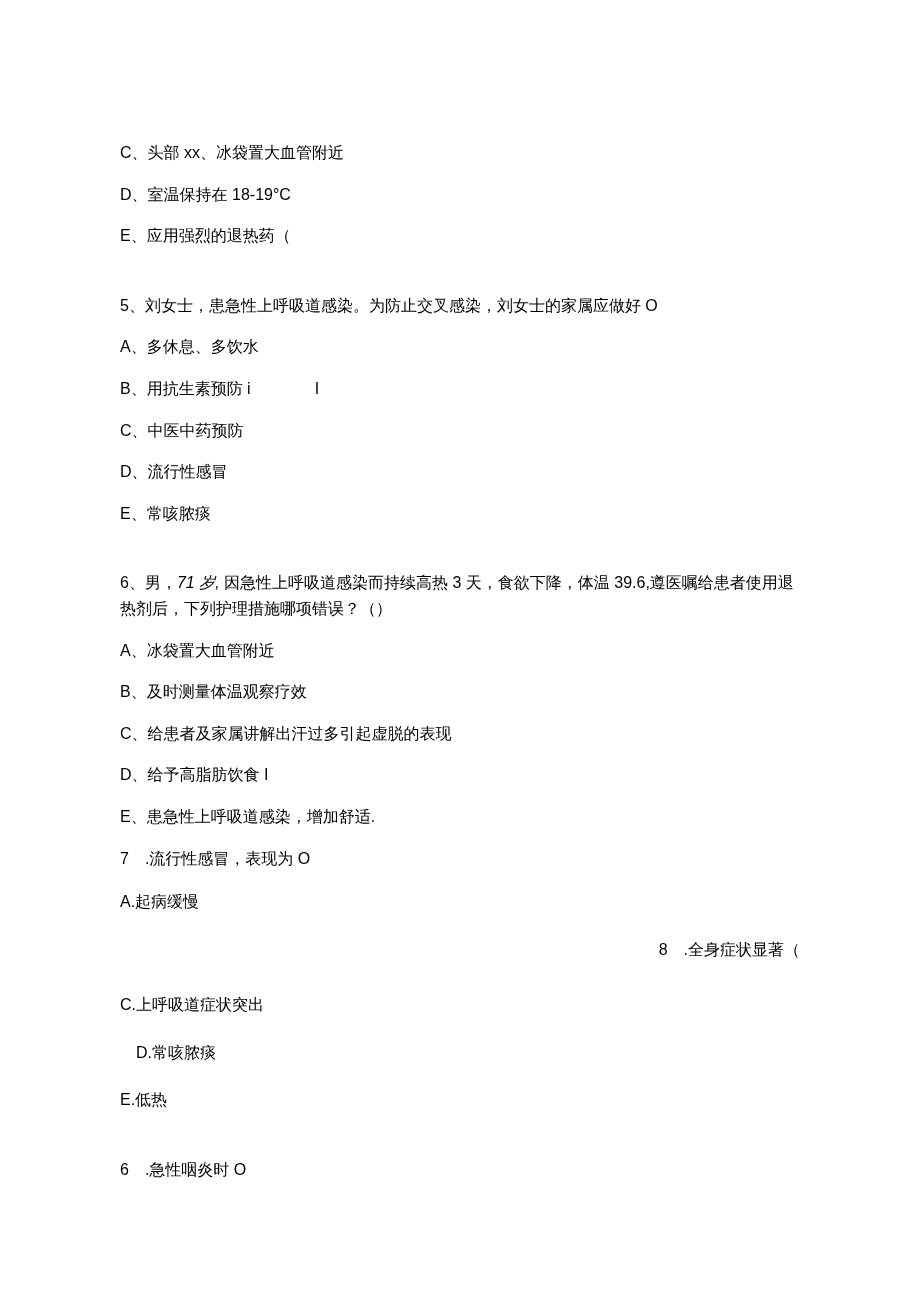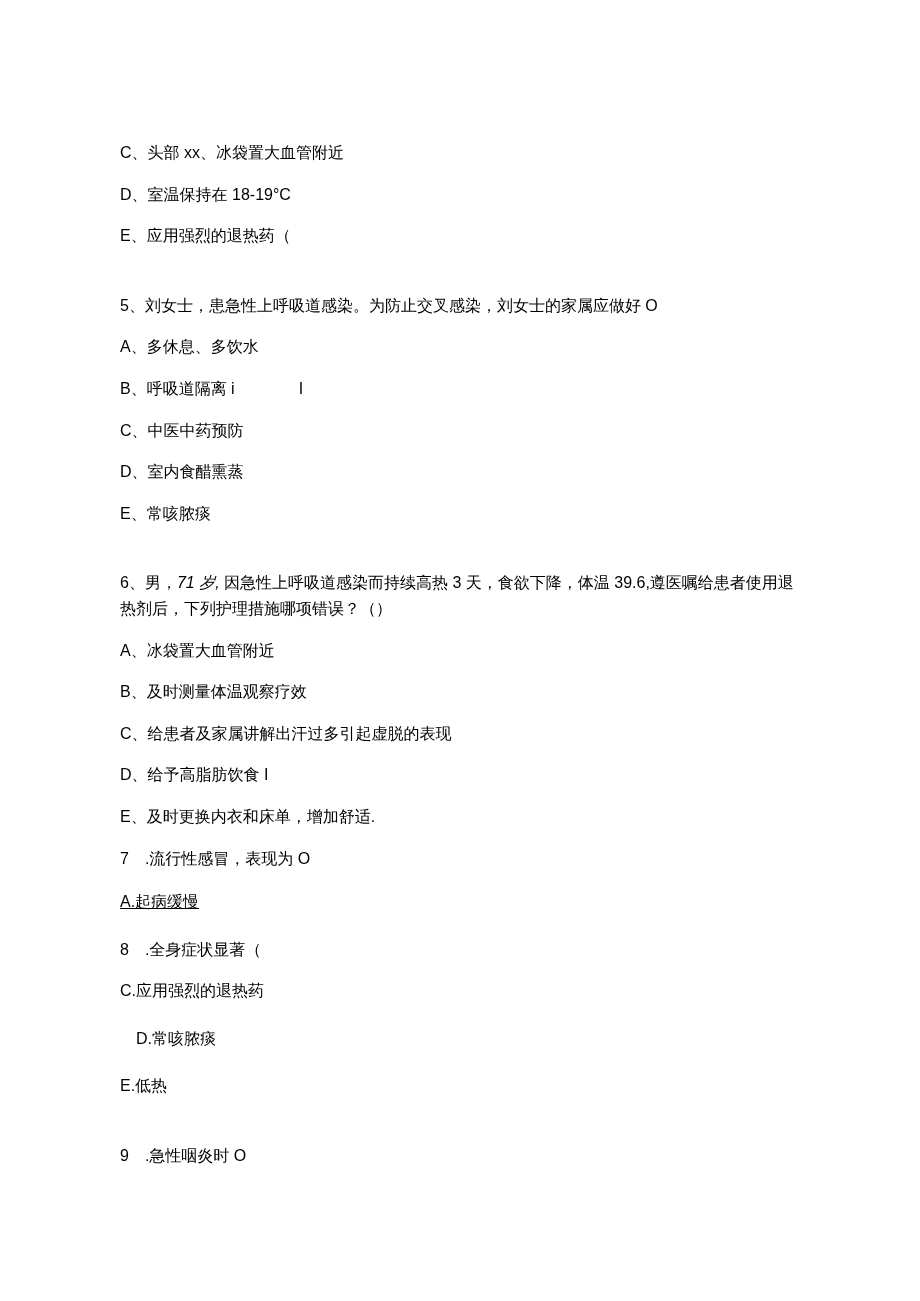--- a/index.html
+++ b/index.html
@@ -33,34 +33,34 @@
   </style>
 </head>
 <body>
 
 <div class="option">C、头部 xx、冰袋置大血管附近</div>
 <div class="option">D、室温保持在 18-19°C</div>
 <div class="option section-gap">E、应用强烈的退热药（</div>
 
 <div class="question-stem">5、刘女士，患急性上呼吸道感染。为防止交叉感染，刘女士的家属应做好 O</div>
 <div class="option">A、多休息、多饮水</div>
-<div class="option">B、呼吸道隔离 i    I</div>
+<div class="option">B、用抗生素预防 i    I</div>
 <div class="option">C、中医中药预防</div>
-<div class="option">D、室内食醋熏蒸</div>
+<div class="option">D、流行性感冒</div>
 <div class="option section-gap">E、常咳脓痰</div>
 
 <div class="question-stem">
   <span>6、男，</span><span class="italic">71 岁,</span><span> 因急性上呼吸道感染而持续高热 3 天，食欲下降，体温 39.6,遵医嘱给患者使用退热剂后，下列护理措施哪项错误？（）</span>
 </div>
 <div class="option">A、冰袋置大血管附近</div>
 <div class="option">B、及时测量体温观察疗效</div>
 <div class="option">C、给患者及家属讲解出汗过多引起虚脱的表现</div>
 <div class="option">D、给予高脂肪饮食 I</div>
-<div class="option section-gap">E、及时更换内衣和床单，增加舒适.</div>
+<div class="option section-gap">E、患急性上呼吸道感染，增加舒适.</div>
 
 <div class="option" style="margin-bottom:18px;">7 .流行性感冒，表现为 O</div>
-<div class="option" style="margin-bottom:22px;text-decoration:underline;">A.起病缓慢</div>
-<div class="option" style="margin-bottom:16px;">8 .全身症状显著（</div>
-<div class="option" style="margin-bottom:22px;">C.应用强烈的退热药</div>
+<div class="option" style="margin-bottom:22px;">A.起病缓慢</div>
+<div class="option" style="margin-bottom:30px;text-align:right;">8 .全身症状显著（</div>
+<div class="option" style="margin-bottom:22px;">C.上呼吸道症状突出</div>
 <div class="option" style="margin-bottom:22px;margin-left:16px;">D.常咳脓痰</div>
 <div class="option section-gap">E.低热</div>
 
-<div class="question-stem">9 .急性咽炎时 O</div>
+<div class="question-stem">6 .急性咽炎时 O</div>
 
 </body></html>

